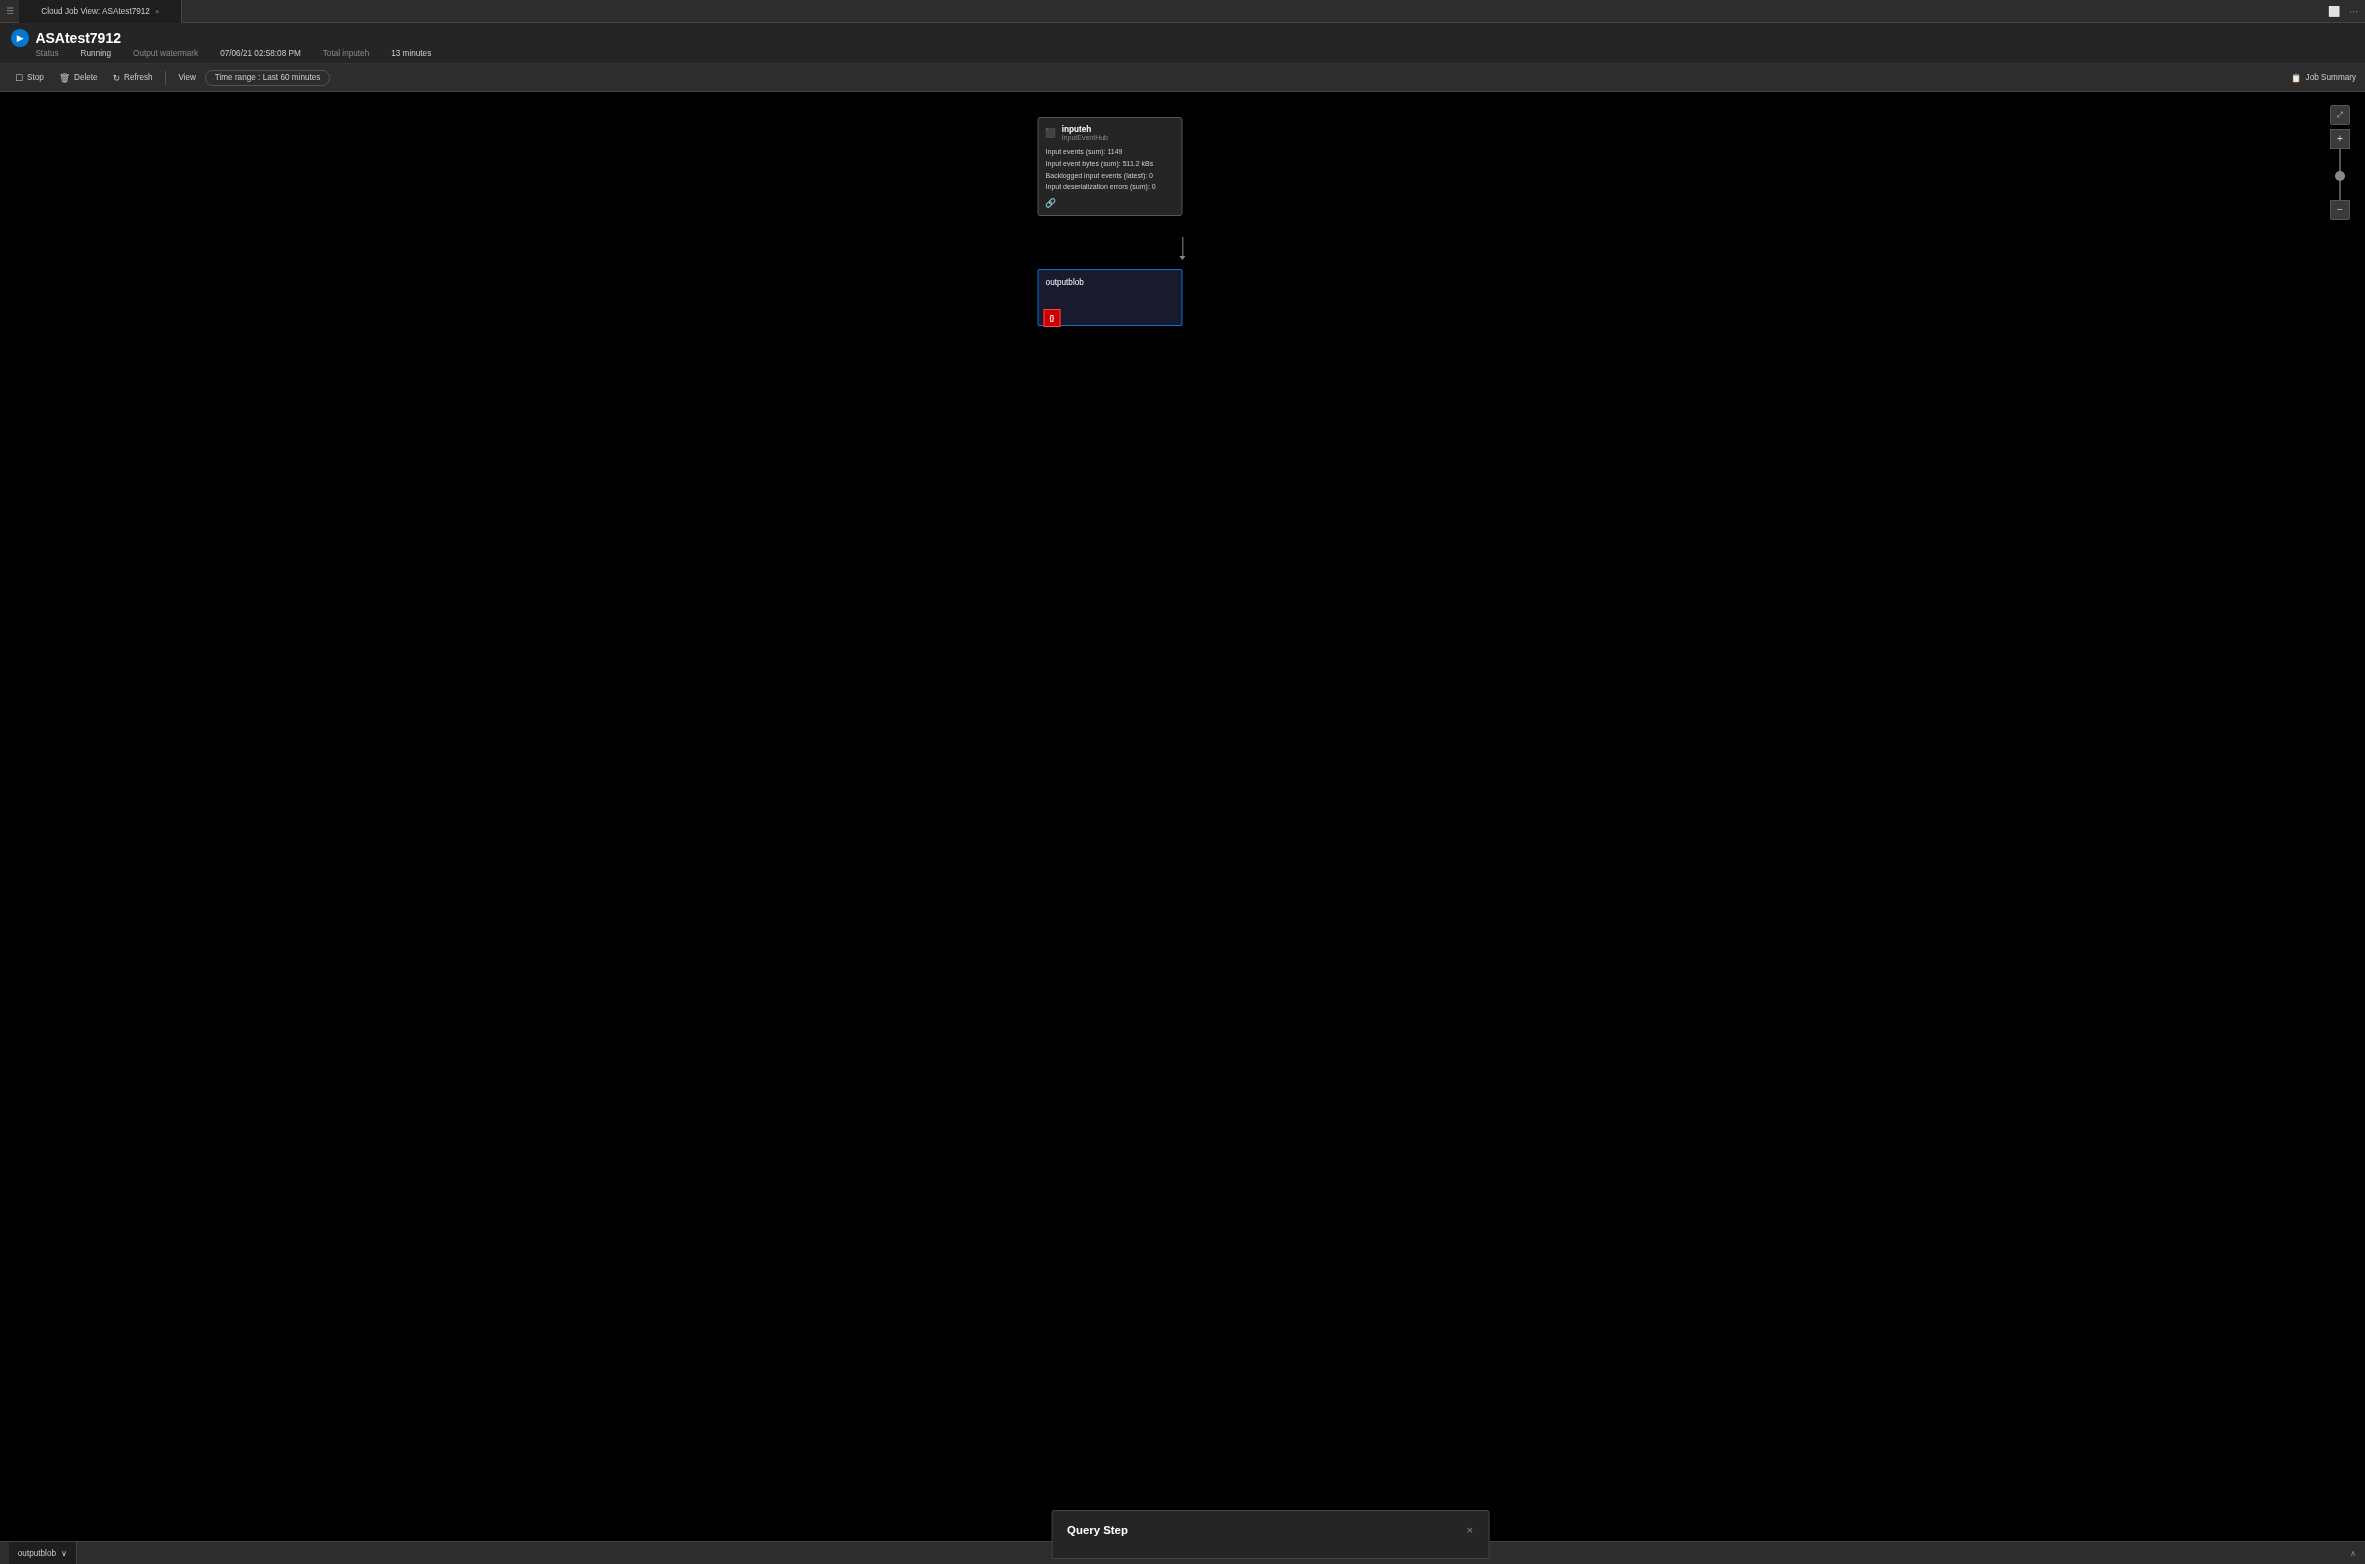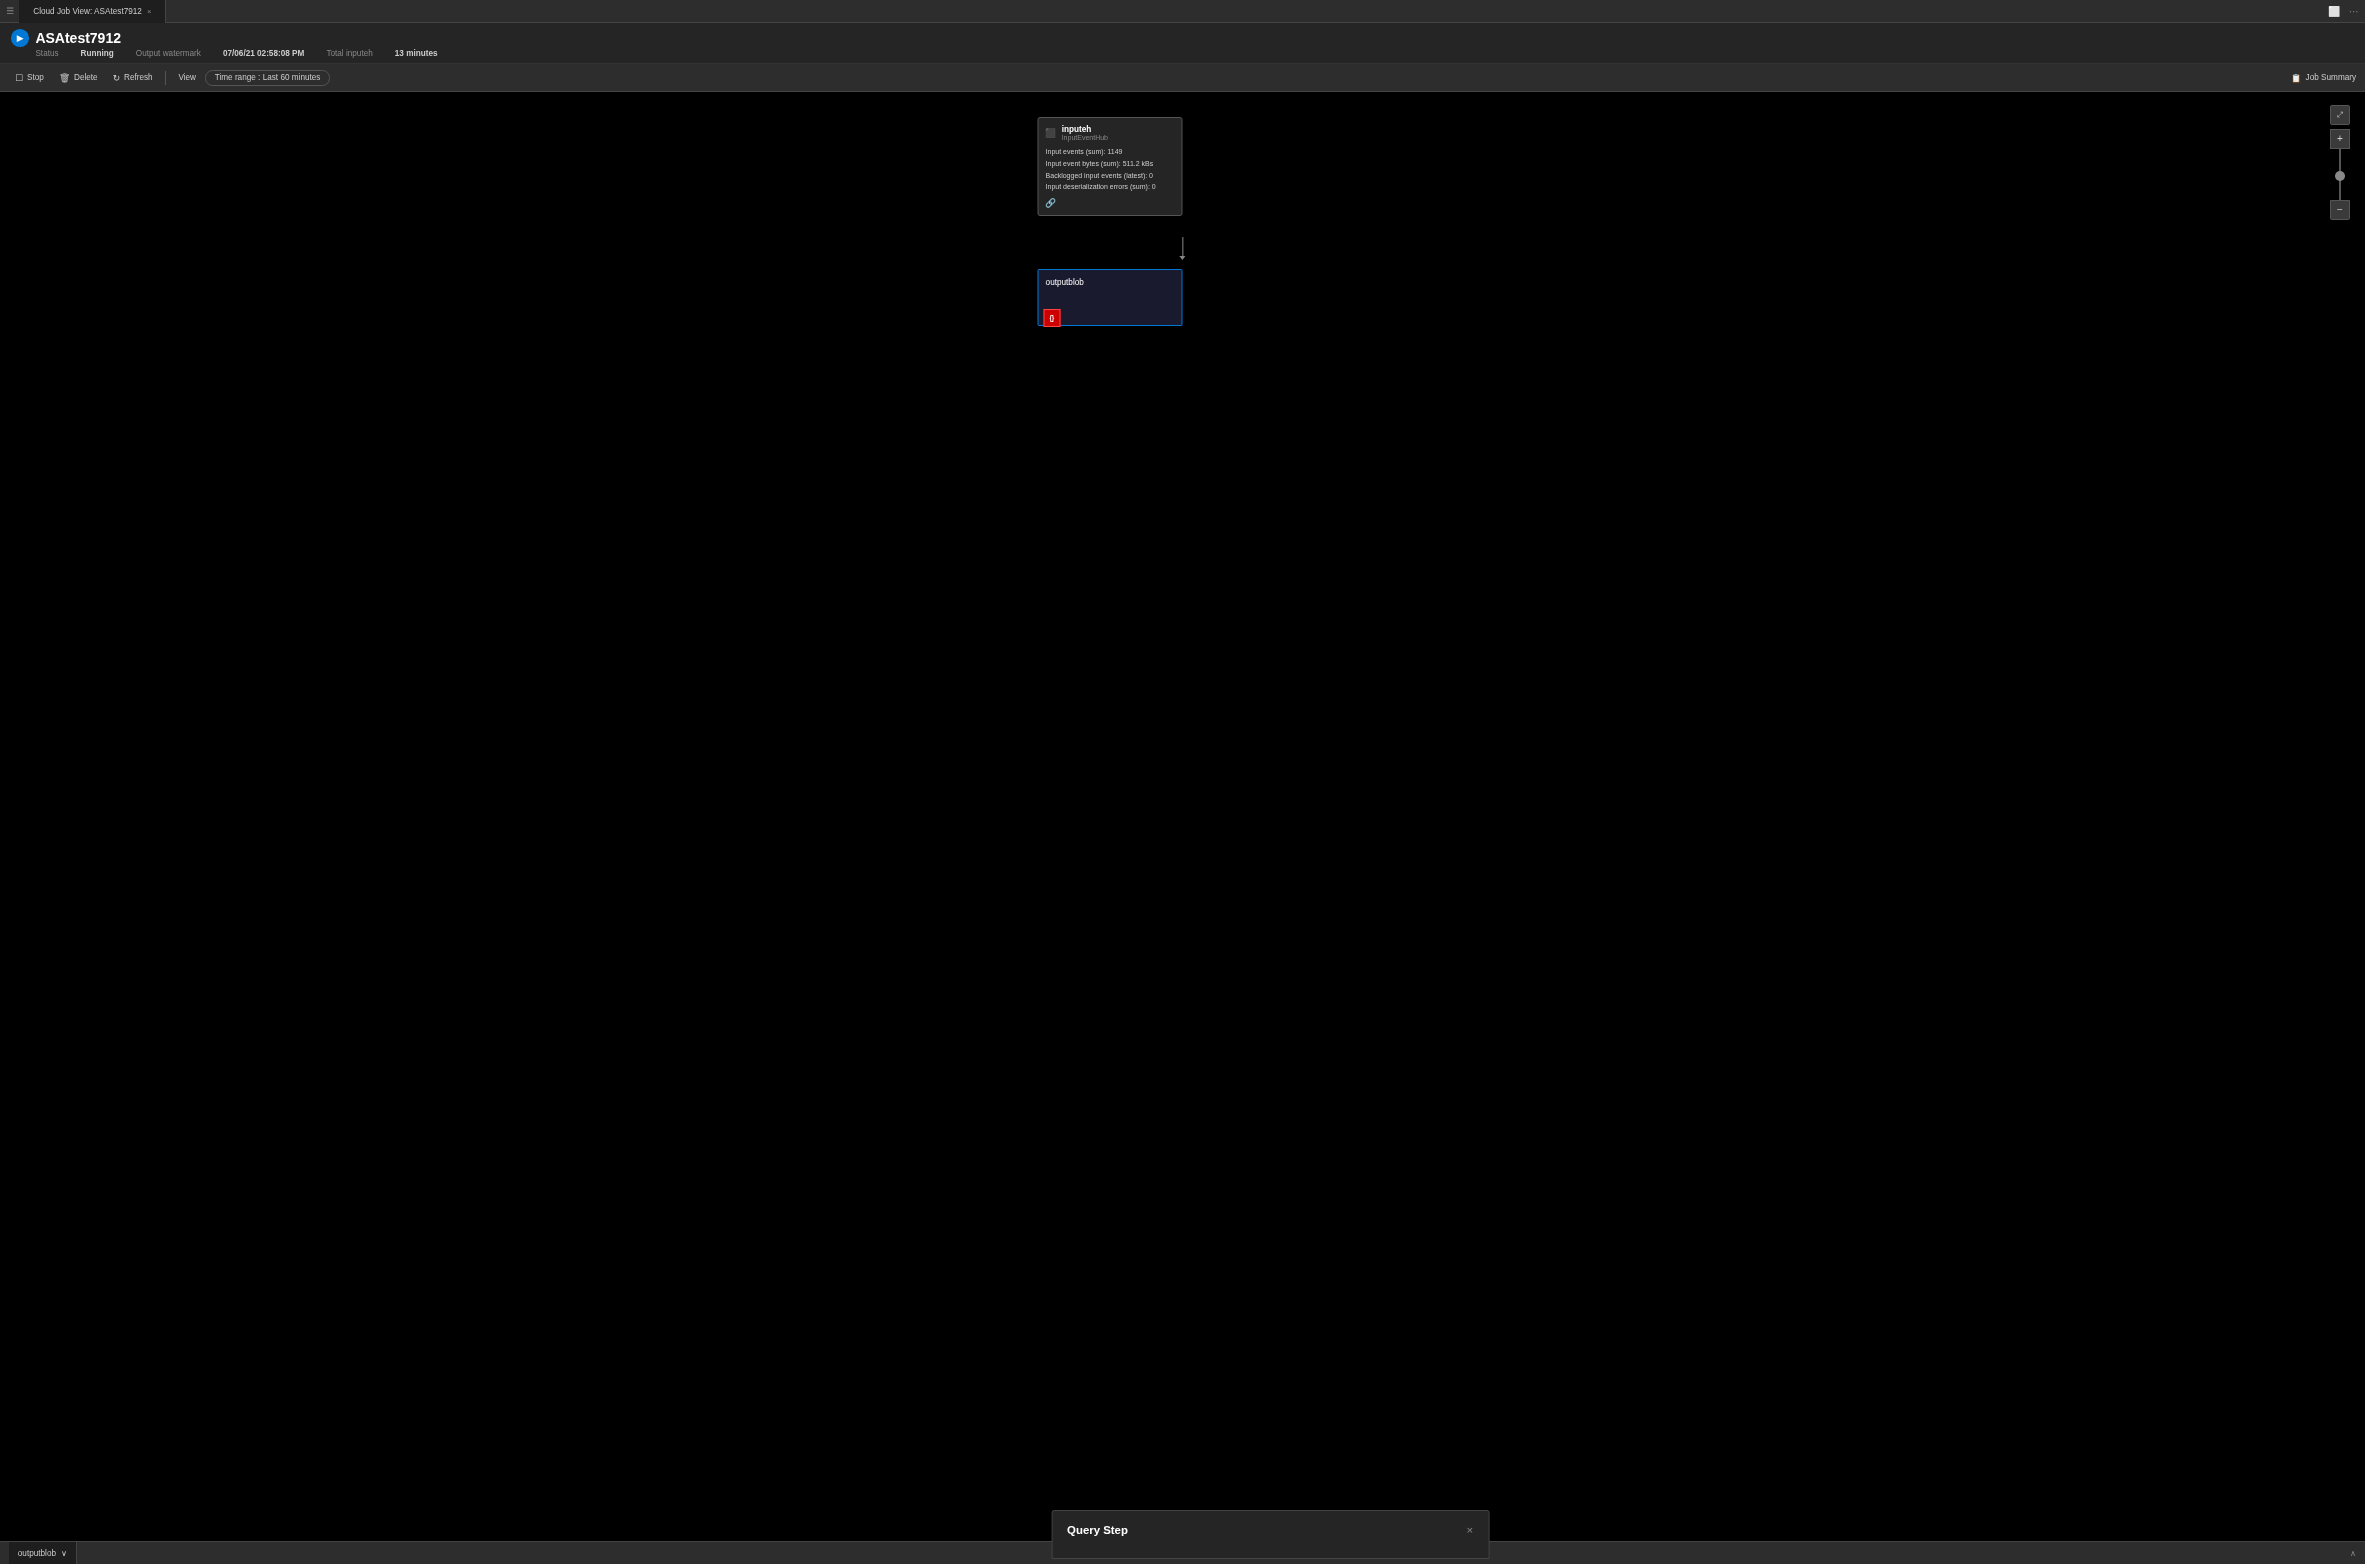--- a/index.html
+++ b/index.html
@@ -23,21 +23,21 @@
       border-bottom: 0.6px solid #444;
     }
     .tab-bar-icon {
       margin-right: 5px;
       font-size: 8.9px;
       color: #888;
     }
     .tab {
       background: #1e1e1e;
       color: #ccc;
-      padding: 0 14px;
+      padding: 0 22px;
       height: 23px;
       display: flex;
       align-items: center;
       gap: 5px;
       font-size: 8.2px;
       border-right: 0.6px solid #444;
     }
     .tab-close {
       cursor: pointer;
       color: #888;
@@ -81,21 +81,21 @@
     }
     .status-row {
       display: flex;
       align-items: center;
       gap: 22px;
       font-size: 8.2px;
       color: #cccccc;
       margin-left: 24px;
     }
     .status-label { color: #888; }
-    .status-value { color: #ccc; font-weight: 700; }
+    .status-value { color: #ccc; font-weight: 400; }
 
     
     .toolbar {
       background: #2d2d2d;
       display: flex;
       align-items: center;
       height: 28px;
       padding: 0 8.9px;
       border-bottom: 0.6px solid #444;
       gap: 2.5px;

